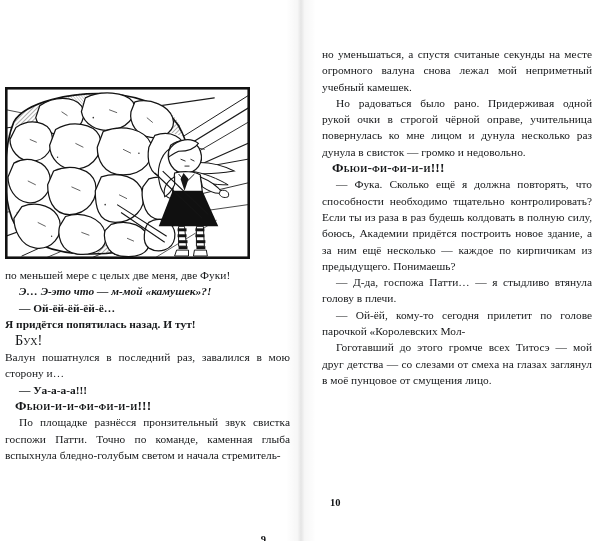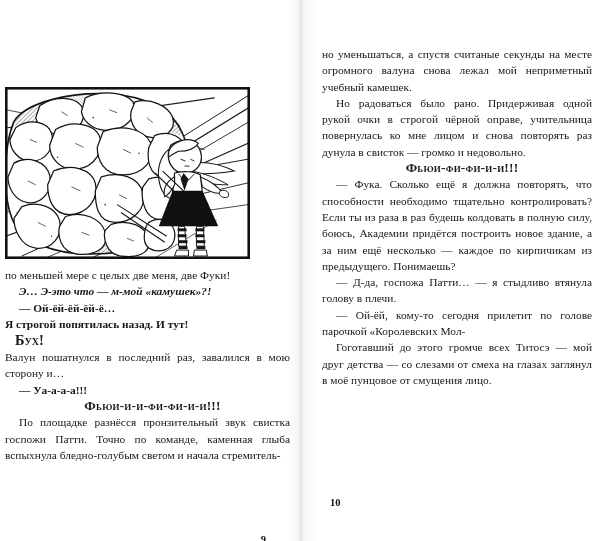--- a/index.html
+++ b/index.html
@@ -80,26 +80,26 @@
   p.indent { text-indent: 14px; }
   p.nojust { text-align: left; font-weight: bold; }
   p.italic { font-style: italic; }
   p.sfx {
     font-family: "Liberation Serif", serif;
     font-weight: bold;
     font-size: 13.4px;
     line-height: 16.3px;
     letter-spacing: 0.2px;
     font-variant: small-caps;
-    text-align: center;
+    text-align: left;
     text-indent: 10px;
   }
   p.sfx-big {
     font-family: "Liberation Serif", serif;
-    font-weight: bold;
+    font-weight: normal;
     font-size: 14.4px;
     line-height: 17px;
     text-align: left;
     text-indent: 10px;
     font-variant: small-caps;
   }
 
   
   .folio {
     position: absolute;
@@ -282,37 +282,37 @@
 
           <rect x="0.8" y="0.8" width="243.4" height="170.4" fill="none" stroke="#111" stroke-width="1.6"></rect>
         </g>
       </svg>
     </div>
 
     <div class="body-text">
       <p class="plain">по меньшей мере с целых две меня, две Фуки!</p>
       <p class="italic indent nojust">Э… Э-это что — м-мой «камушек»?!</p>
       <p class="indent nojust">— Ой-ёй-ёй-ёй-ё…</p>
-      <p class="nojust">Я строгой попятилась назад. И тут!</p>
+      <p class="nojust">Я придётся попятилась назад. И тут!</p>
       <p class="sfx-big">Бух!</p>
       <p class="plain">Валун пошатнулся в последний раз, завалился в мою сторону и…</p>
       <p class="indent nojust">— Уа-а-а-а!!!</p>
       <p class="sfx">Фьюи-и-и-фи-фи-и-и!!!</p>
       <p class="indent">По площадке разнёсся пронзительный звук свистка госпожи Патти. Точно по команде, каменная глыба вспыхнула бледно-голубым светом и начала стремитель-</p>
     </div>
 
     <div class="folio folio-left">9</div>
   </div>
 
   <div class="gutter"></div>
 
   <div class="page page-right">
     <div class="body-text">
       <p class="plain">но уменьшаться, а спустя считаные секунды на месте огромного валуна снова лежал мой неприметный учебный камешек.</p>
-      <p class="indent">Но радоваться было рано. Придерживая одной рукой очки в строгой чёрной оправе, учительница повернулась ко мне лицом и снова повторять раз дунула в свисток — громко и недовольно.</p>
+      <p class="indent">Но радоваться было рано. Придерживая одной рукой очки в строгой чёрной оправе, учительница повернулась ко мне лицом и дунула несколько раз дунула в свисток — громко и недовольно.</p>
       <p class="sfx">Фьюи-фи-фи-и-и!!!</p>
       <p class="indent">— Фука. Сколько ещё я должна повторять, что способности необходимо тщательно контролировать? Если ты из раза в раз будешь колдовать в полную силу, боюсь, Академии придётся построить новое здание, а за ним ещё несколько — каждое по кирпичикам из предыдущего. Понимаешь?</p>
       <p class="indent">— Д-да, госпожа Патти… — я стыдливо втянула голову в плечи.</p>
       <p class="indent">— Ой-ёй, кому-то сегодня прилетит по голове парочкой «Королевских Мол-</p>
       <p class="indent">Гоготавший до этого громче всех Титосэ — мой друг детства — со слезами от смеха на глазах заглянул в моё пунцовое от смущения лицо.</p>
     </div>
 
     <div class="folio folio-right">10</div>
   </div>
 

